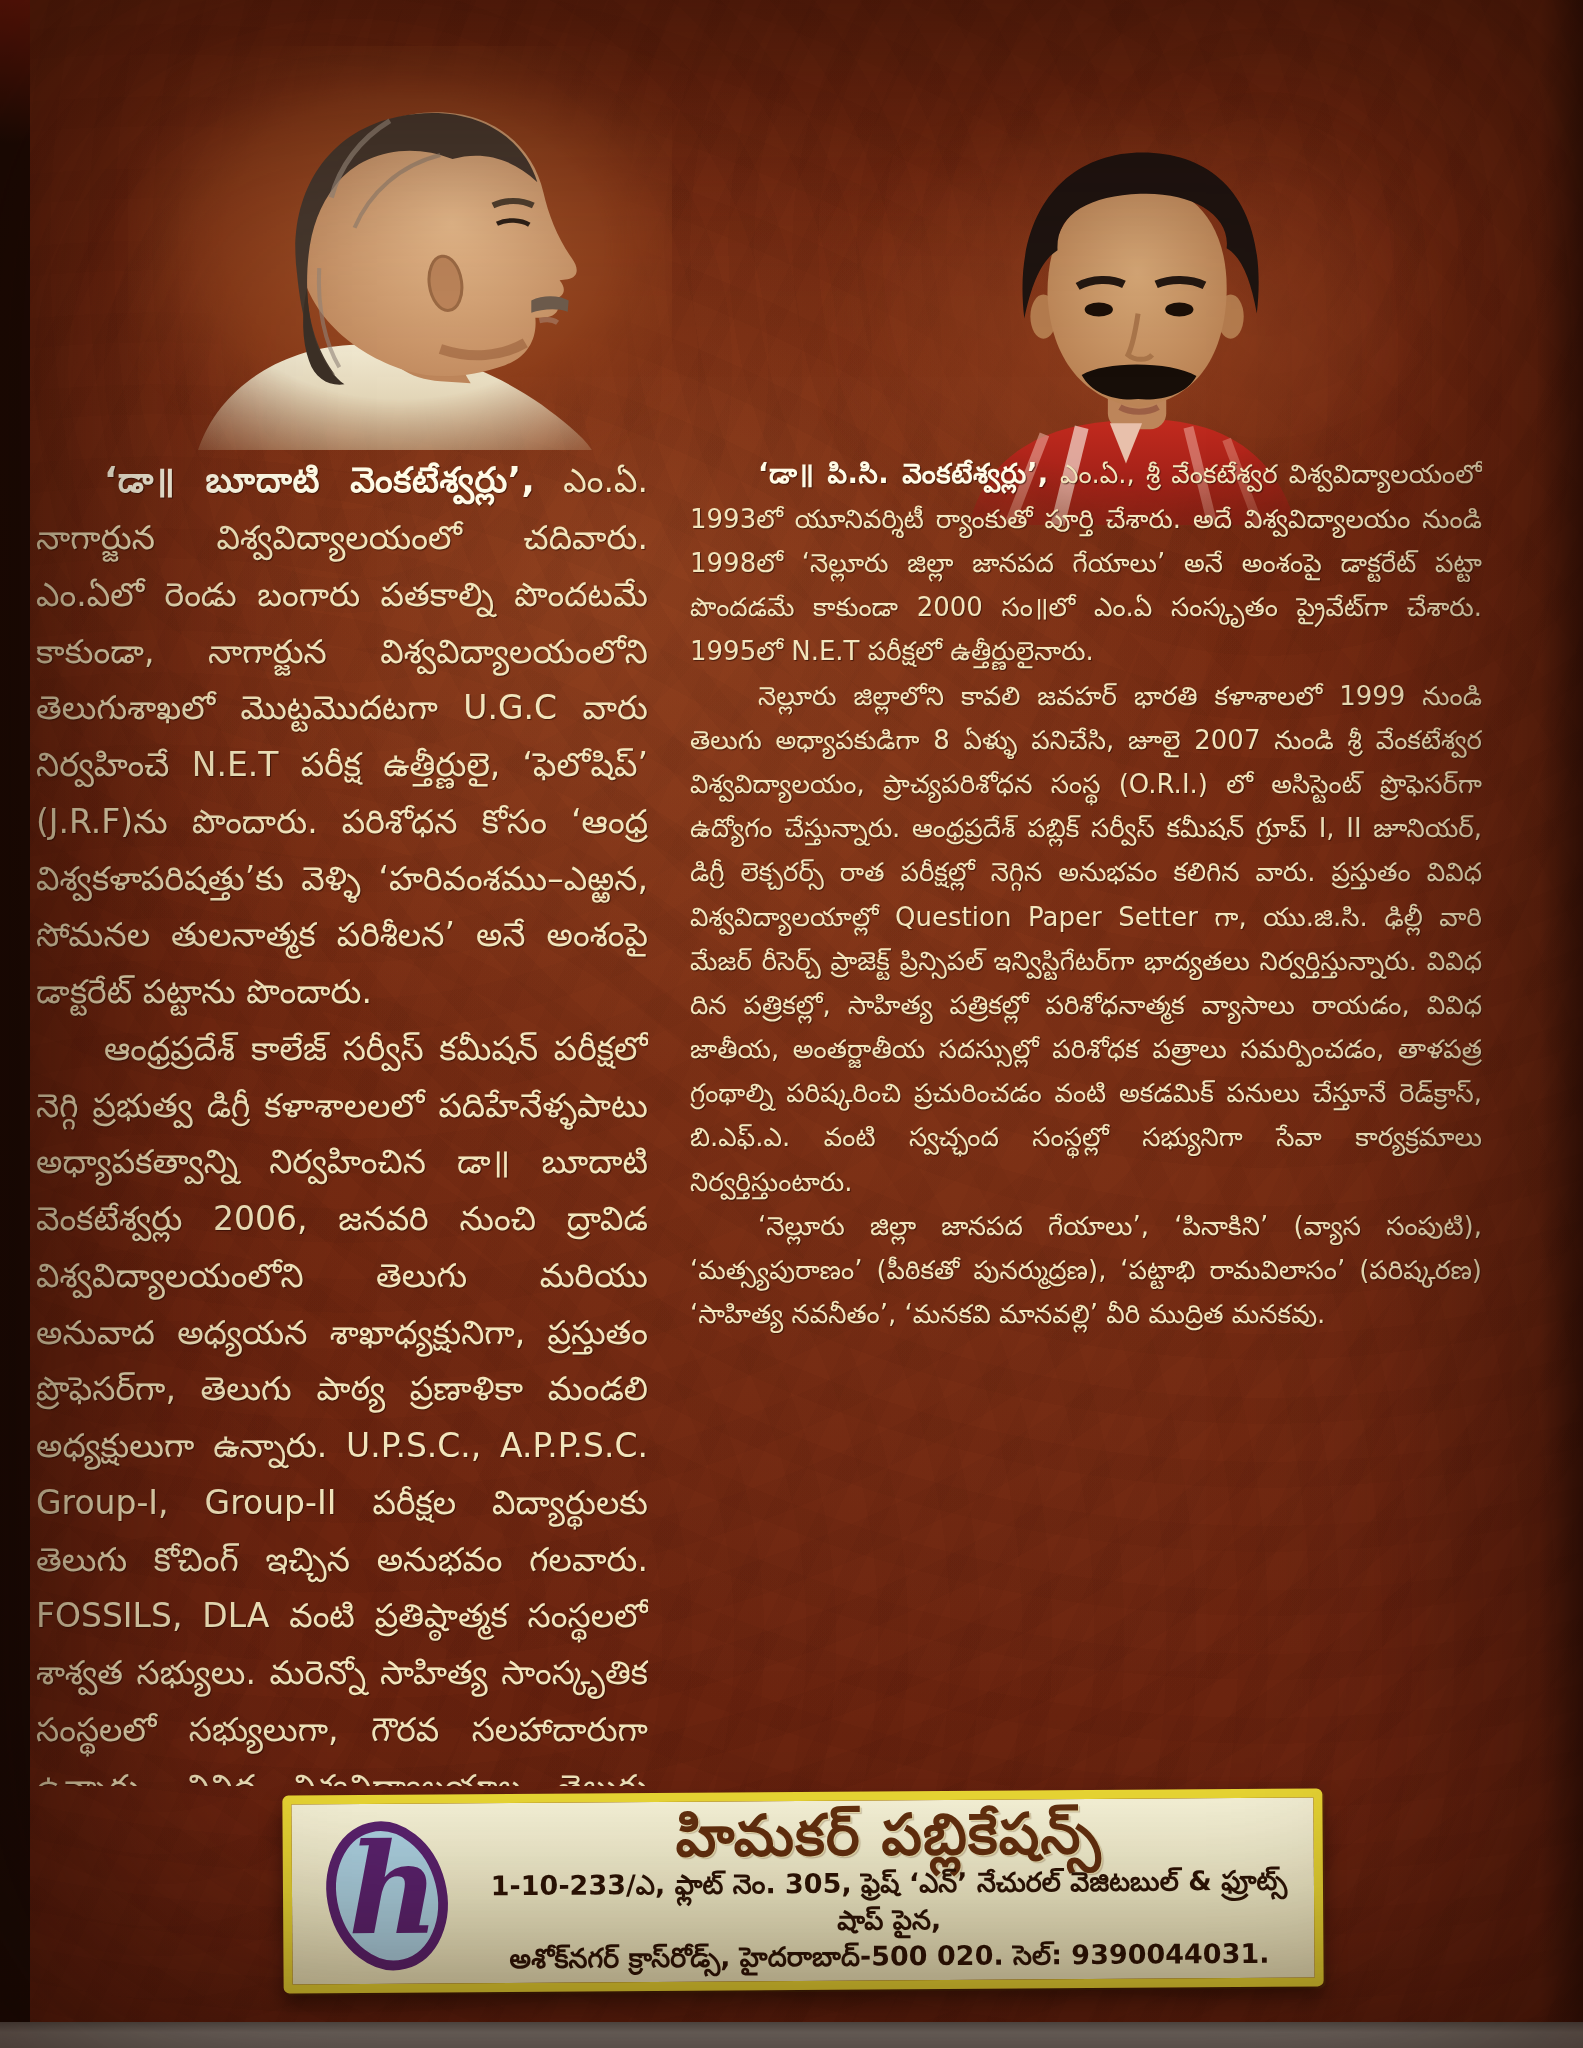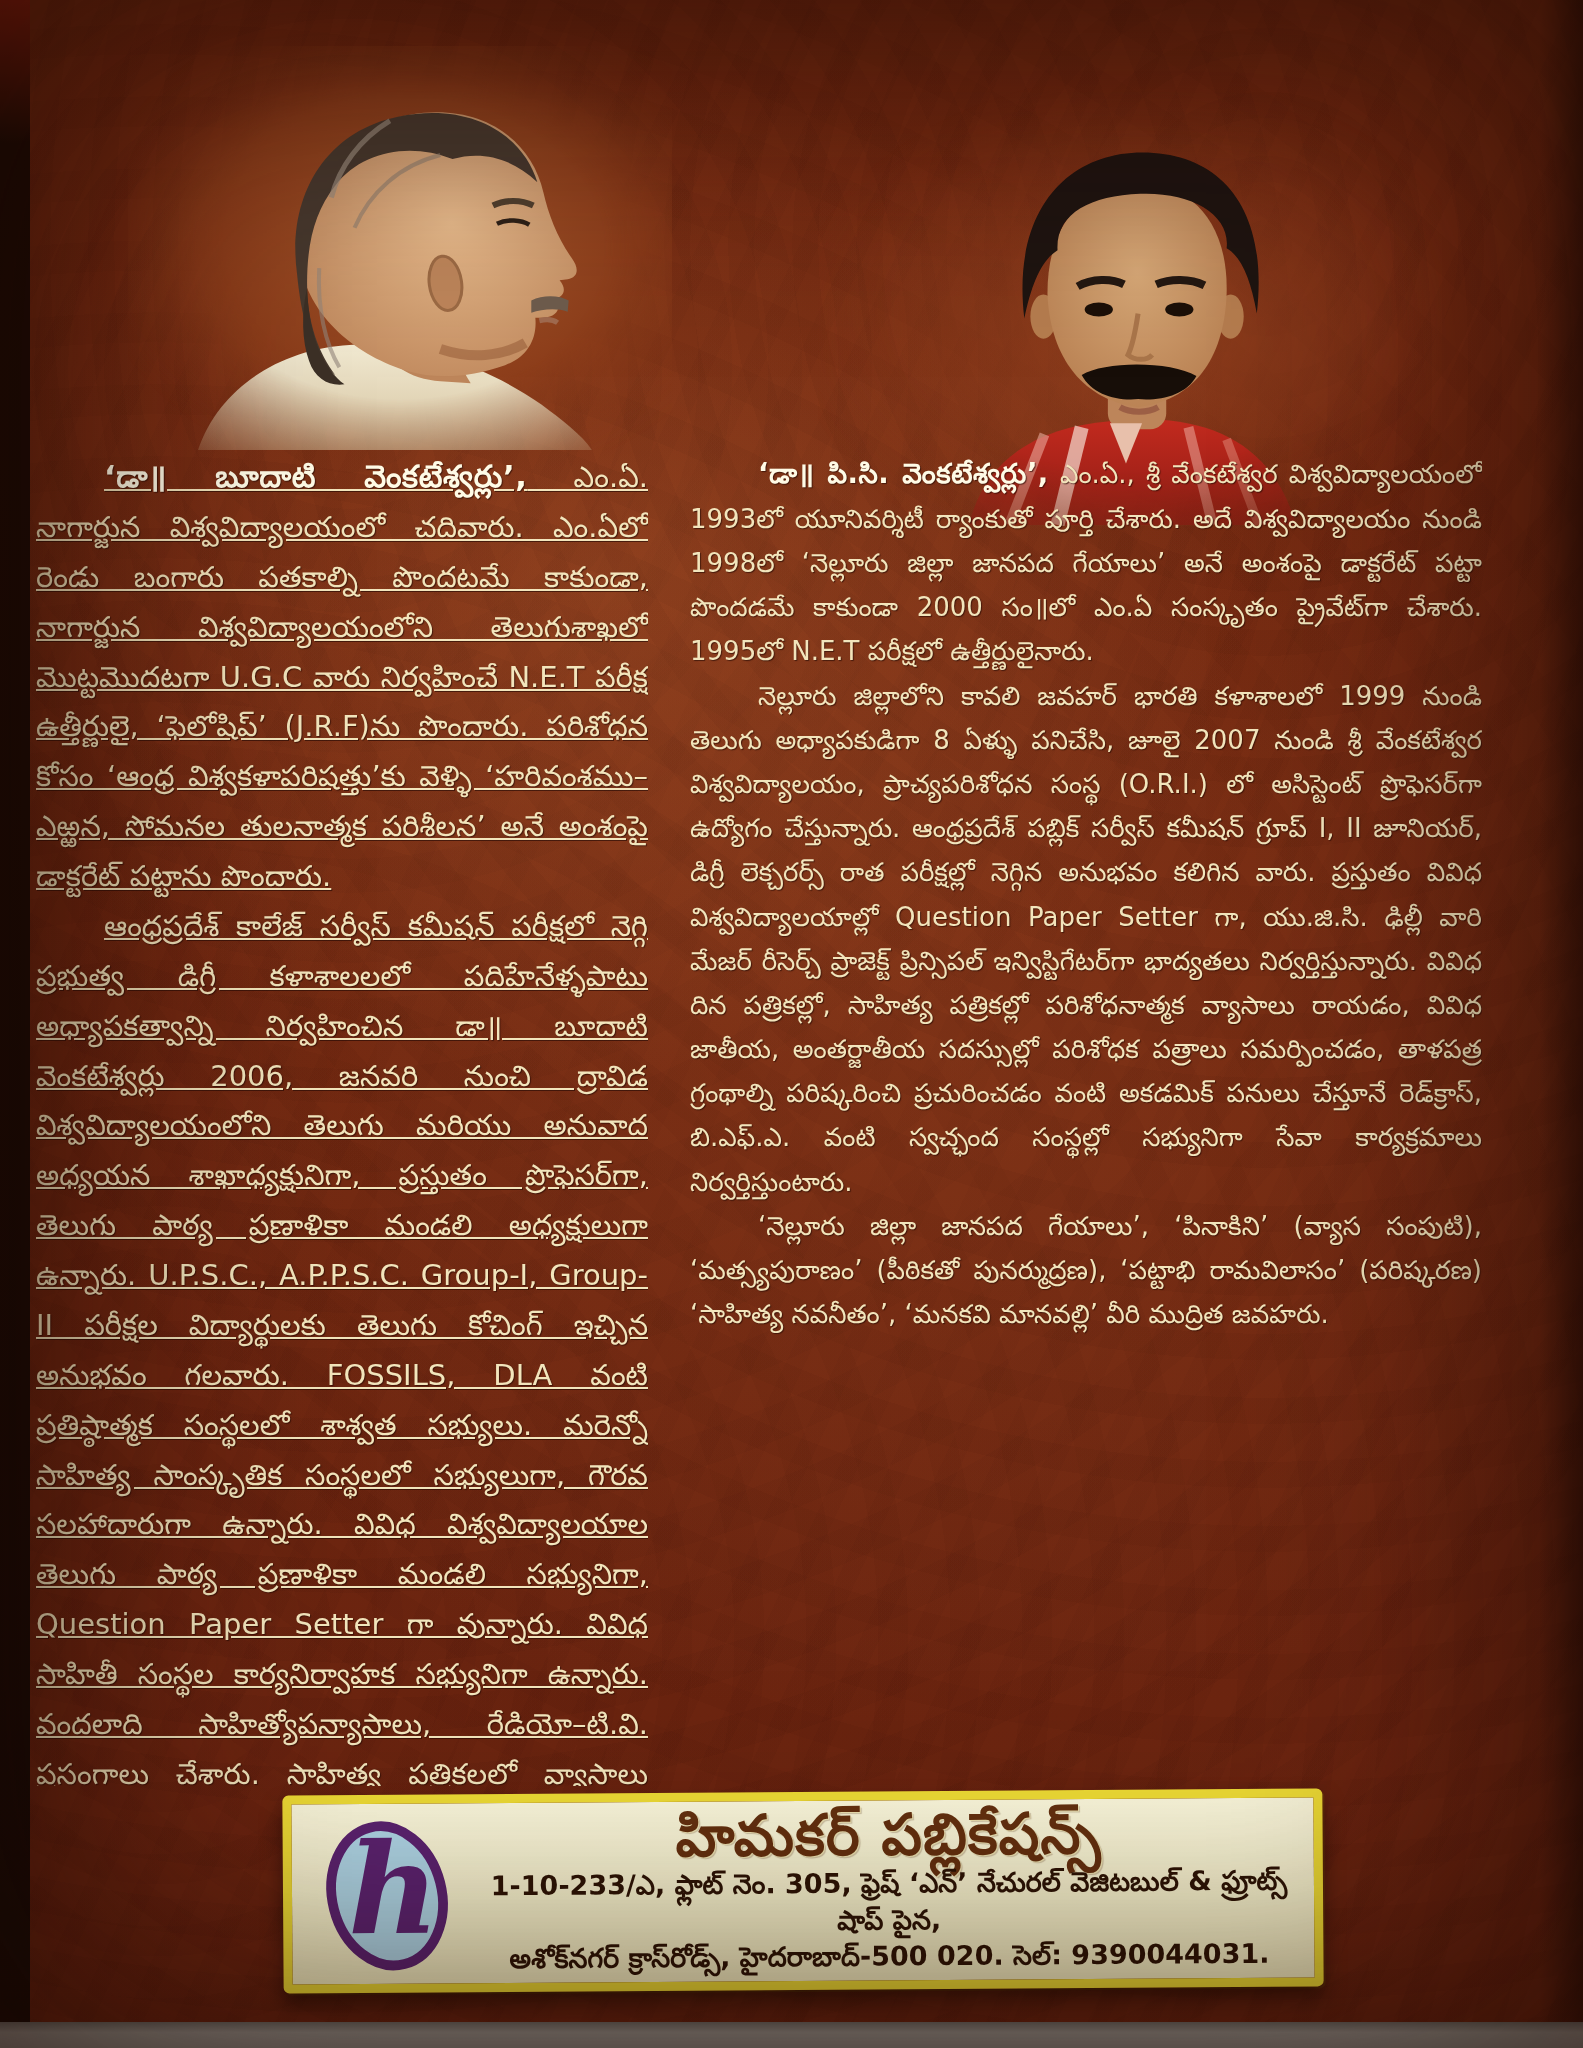--- a/index.html
+++ b/index.html
@@ -24,21 +24,21 @@
     -webkit-mask-image:radial-gradient(ellipse 72% 72% at 50% 50%, #000 52%, rgba(0,0,0,0) 96%);
     mask-image:radial-gradient(ellipse 72% 72% at 50% 50%, #000 52%, rgba(0,0,0,0) 96%);}
   .photo-left{left:128px;top:46px;width:544px;height:404px;
     background:radial-gradient(ellipse 78% 78% at 55% 48%, #a3562a 0%, #8d3e1b 48%, rgba(124,45,18,0) 80%);}
   .photo-right{left:818px;top:86px;width:624px;height:440px;
     background:radial-gradient(ellipse 72% 74% at 52% 55%, #8f3f1e 0%, rgba(124,45,18,0) 78%);}
   .photo svg{width:100%;height:100%;display:block;}
   
   .col{position:absolute;top:450px;color:#f2e5bc;text-align:justify;
     text-shadow:1px 1px 1px rgba(40,10,5,.65);overflow:hidden;}
-  .col-left{left:36px;width:612px;height:1336px;font-size:29px;line-height:1.72;text-decoration:underline;}
+  .col-left{left:36px;width:612px;height:1336px;font-size:33px;line-height:1.72;}
   .col-right{left:690px;width:792px;height:1336px;font-size:26px;line-height:1.70;}
   .para{margin:0;text-indent:68px;}
   .author-name{font-weight:700;color:#fffbe6;font-size:1.06em;letter-spacing:.5px;}
   
   .banner{position:absolute;left:283px;top:1792px;width:1040px;height:198px;z-index:40;
     background:linear-gradient(#fbf8dc,#f2edc0);
     border:9px solid #eedc35;border-radius:6px;
     box-shadow:0 12px 20px rgba(10,3,1,.5), 2px 2px 0 rgba(120,90,10,.35);
     transform:rotate(-.4deg);
     display:flex;align-items:center;gap:14px;padding:6px 18px;box-sizing:border-box;}
@@ -130,21 +130,21 @@
 
     <div class="col col-left">
       <p class="para"><span class="author-name">‘డా॥ బూదాటి వెంకటేశ్వర్లు’,</span><span> ఎం.ఏ. నాగార్జున విశ్వవిద్యాలయంలో చదివారు. ఎం.ఏలో రెండు బంగారు పతకాల్ని పొందటమే కాకుండా, నాగార్జున విశ్వవిద్యాలయంలోని తెలుగుశాఖలో మొట్టమొదటగా U.G.C వారు నిర్వహించే N.E.T పరీక్ష ఉత్తీర్ణులై, ‘ఫెలోషిప్’ (J.R.F)ను పొందారు. పరిశోధన కోసం ‘ఆంధ్ర విశ్వకళాపరిషత్తు’కు వెళ్ళి ‘హరివంశము–ఎఱ్ఱన, సోమనల తులనాత్మక పరిశీలన’ అనే అంశంపై డాక్టరేట్ పట్టాను పొందారు.</span></p>
       <p class="para">ఆంధ్రప్రదేశ్ కాలేజ్ సర్వీస్ కమీషన్ పరీక్షలో నెగ్గి ప్రభుత్వ డిగ్రీ కళాశాలలలో పదిహేనేళ్ళపాటు అధ్యాపకత్వాన్ని నిర్వహించిన డా॥ బూదాటి వెంకటేశ్వర్లు 2006, జనవరి నుంచి ద్రావిడ విశ్వవిద్యాలయంలోని తెలుగు మరియు అనువాద అధ్యయన శాఖాధ్యక్షునిగా, ప్రస్తుతం ప్రొఫెసర్‌గా, తెలుగు పాఠ్య ప్రణాళికా మండలి అధ్యక్షులుగా ఉన్నారు. U.P.S.C., A.P.P.S.C. Group-I, Group-II పరీక్షల విద్యార్థులకు తెలుగు కోచింగ్ ఇచ్చిన అనుభవం గలవారు. FOSSILS, DLA వంటి ప్రతిష్ఠాత్మక సంస్థలలో శాశ్వత సభ్యులు. మరెన్నో సాహిత్య సాంస్కృతిక సంస్థలలో సభ్యులుగా, గౌరవ సలహాదారుగా ఉన్నారు. వివిధ విశ్వవిద్యాలయాల తెలుగు పాఠ్య ప్రణాళికా మండలి సభ్యునిగా, Question Paper Setter గా వున్నారు. వివిధ సాహితీ సంస్థల కార్యనిర్వాహక సభ్యునిగా ఉన్నారు. వందలాది సాహిత్యోపన్యాసాలు, రేడియో–టి.వి. ప్రసంగాలు చేశారు. సాహిత్య పత్రికలలో వ్యాసాలు రాయడం వివిధ జాతీయ, అంతర్జాతీయ సాహితీ సదస్సుల్లో పరిశోధక పత్రాల్ని సమర్పించడమే కాకుండా, జాతీయ సాహిత్య సదస్సుల్ని కూడా ఎన్నో నిర్వహించారు.</p>
 
     </div>
 
     <div class="col col-right">
       <p class="para"><span class="author-name">‘డా॥ పి.సి. వెంకటేశ్వర్లు’,</span><span> ఎం.ఏ., శ్రీ వేంకటేశ్వర విశ్వవిద్యాలయంలో 1993లో యూనివర్శిటీ ర్యాంకుతో పూర్తి చేశారు. అదే విశ్వవిద్యాలయం నుండి 1998లో ‘నెల్లూరు జిల్లా జానపద గేయాలు’ అనే అంశంపై డాక్టరేట్ పట్టా పొందడమే కాకుండా 2000 సం॥లో ఎం.ఏ సంస్కృతం ప్రైవేట్‌గా చేశారు. 1995లో N.E.T పరీక్షలో ఉత్తీర్ణులైనారు.</span></p>
       <p class="para">నెల్లూరు జిల్లాలోని కావలి జవహర్ భారతి కళాశాలలో 1999 నుండి తెలుగు అధ్యాపకుడిగా 8 ఏళ్ళు పనిచేసి, జూలై 2007 నుండి శ్రీ వేంకటేశ్వర విశ్వవిద్యాలయం, ప్రాచ్యపరిశోధన సంస్థ (O.R.I.) లో అసిస్టెంట్ ప్రొఫెసర్‌గా ఉద్యోగం చేస్తున్నారు. ఆంధ్రప్రదేశ్ పబ్లిక్ సర్వీస్ కమీషన్ గ్రూప్ I, II జూనియర్, డిగ్రీ లెక్చరర్స్ రాత పరీక్షల్లో నెగ్గిన అనుభవం కలిగిన వారు. ప్రస్తుతం వివిధ విశ్వవిద్యాలయాల్లో Question Paper Setter గా, యు.జి.సి. ఢిల్లీ వారి మేజర్ రీసెర్చ్ ప్రాజెక్ట్ ప్రిన్సిపల్ ఇన్విస్టిగేటర్‌గా భాద్యతలు నిర్వర్తిస్తున్నారు. వివిధ దిన పత్రికల్లో, సాహిత్య పత్రికల్లో పరిశోధనాత్మక వ్యాసాలు రాయడం, వివిధ జాతీయ, అంతర్జాతీయ సదస్సుల్లో పరిశోధక పత్రాలు సమర్పించడం, తాళపత్ర గ్రంథాల్ని పరిష్కరించి ప్రచురించడం వంటి అకడమిక్ పనులు చేస్తూనే రెడ్‌క్రాస్, బి.ఎఫ్.ఎ. వంటి స్వచ్ఛంద సంస్థల్లో సభ్యునిగా సేవా కార్యక్రమాలు నిర్వర్తిస్తుంటారు.</p>
-      <p class="para">‘నెల్లూరు జిల్లా జానపద గేయాలు’, ‘పినాకిని’ (వ్యాస సంపుటి), ‘మత్స్యపురాణం’ (పీఠికతో పునర్ముద్రణ), ‘పట్టాభి రామవిలాసం’ (పరిష్కరణ) ‘సాహిత్య నవనీతం’, ‘మనకవి మానవల్లి’ వీరి ముద్రిత జవహరు.</p>
+      <p class="para">‘నెల్లూరు జిల్లా జానపద గేయాలు’, ‘పినాకిని’ (వ్యాస సంపుటి), ‘మత్స్యపురాణం’ (పీఠికతో పునర్ముద్రణ), ‘పట్టాభి రామవిలాసం’ (పరిష్కరణ) ‘సాహిత్య నవనీతం’, ‘మనకవి మానవల్లి’ వీరి ముద్రిత మనకవు.</p>
     </div>
 
     <div class="banner">
       <svg class="banner-logo" viewBox="0 0 160 180">
         <ellipse cx="78" cy="92" rx="56" ry="72" fill="#aed6e6" stroke="#5b2370" stroke-width="10" transform="rotate(-14 78 92)"></ellipse>
         <text x="38" y="130" font-size="128" font-style="italic" font-weight="bold" font-family="DejaVu Serif, Liberation Serif, serif" fill="#5b2370">h</text>
       </svg>
       <div class="banner-text">
         <div class="banner-title">హిమకర్ పబ్లికేషన్స్</div>
         <div class="banner-addr">1-10-233/ఎ, ఫ్లాట్ నెం. 305, ఫ్రెష్ ‘ఎన్’ నేచురల్ వెజిటబుల్ &amp; ఫ్రూట్స్ షాప్ పైన,</div>

